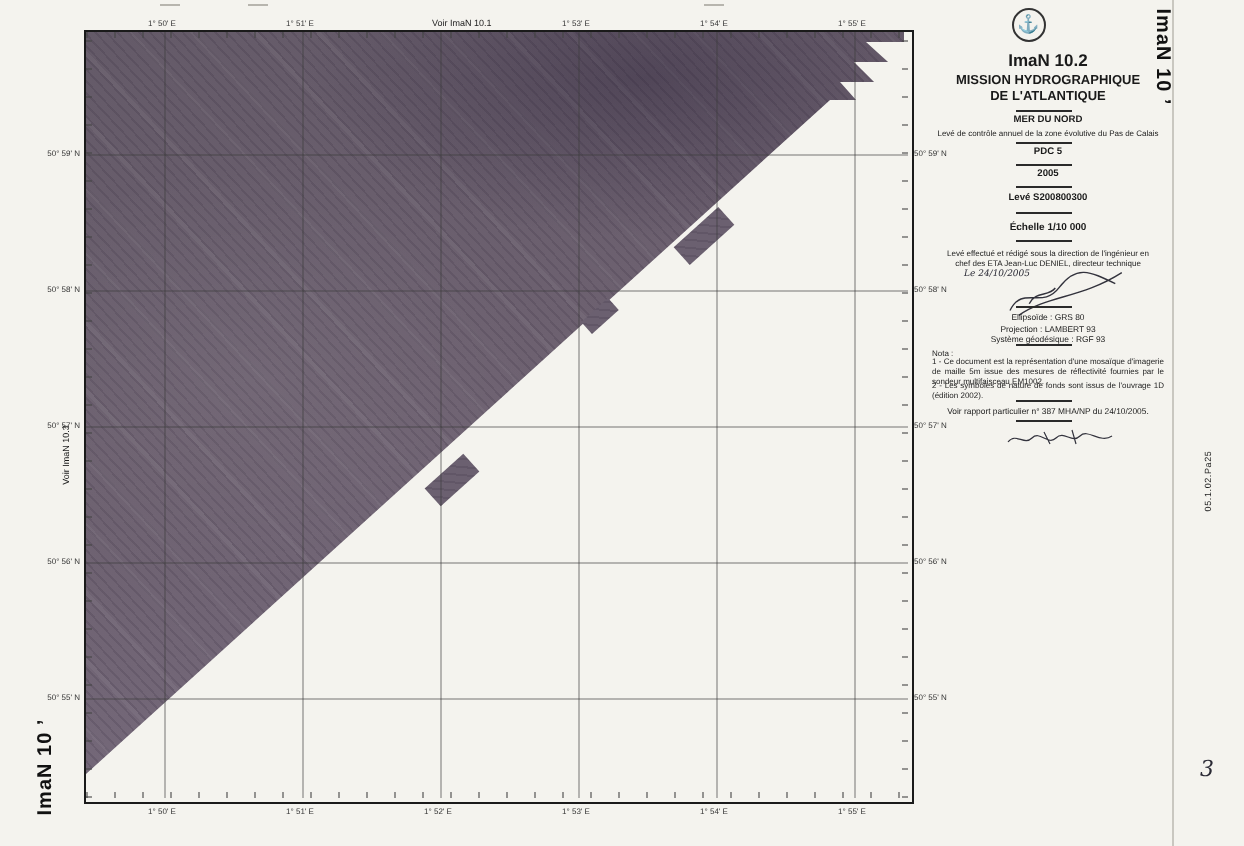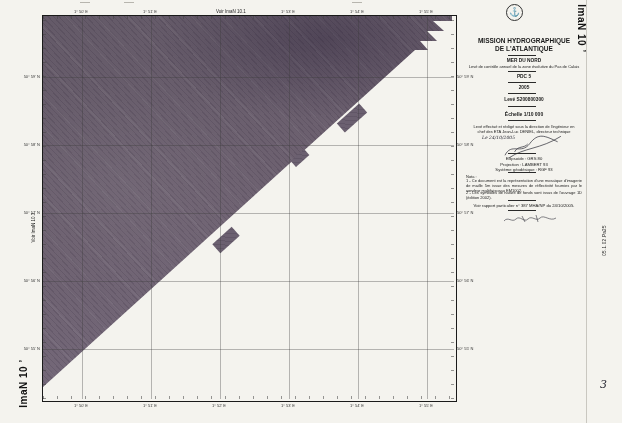--- a/index.html
+++ b/index.html
@@ -103,20 +103,21 @@
 
   <div class="abs sheetmark rot-90" style="left:-9px;top:378px;width:64px;">ImaN 10 ’</div>
   <div class="abs sheetmark rot90" style="left:549px;top:23px;width:64px;">ImaN 10 ’</div>
 
   <div class="abs" style="left:586px;top:0;width:1px;height:423px;background:#c9c7c0;"></div>
   <div class="abs txt rot-90" style="left:581px;top:238px;width:46px;font-size:4.5px;text-align:center;letter-spacing:.3px;">05.1.02.Pa25</div>
   <div class="abs hand" style="left:600px;top:378px;font-size:11px;">3</div>
 
   <div class="abs" style="left:506px;top:4px;width:15px;height:15px;border:1px solid #333;border-radius:50%;text-align:center;line-height:14px;font-size:9px;color:#333;">⚓</div>
 
+  <div class="tb" style="top:25px;font-size:8.5px;font-weight:bold;">ImaN 10.2</div>
   <div class="tb" style="top:37px;font-size:6.5px;font-weight:bold;">MISSION HYDROGRAPHIQUE</div>
   <div class="tb" style="top:45px;font-size:6.5px;font-weight:bold;">DE L'ATLANTIQUE</div>
 
   <div class="sep" style="left:508px;top:55px;width:28px;"></div>
   <div class="tb" style="top:58px;font-size:4.8px;font-weight:bold;">MER DU NORD</div>
   <div class="tb" style="top:64px;font-size:4px;white-space:nowrap;">Levé de contrôle annuel de la zone évolutive du Pas de Calais</div>
 
   <div class="sep" style="left:508px;top:71px;width:28px;"></div>
   <div class="tb" style="top:74px;font-size:4.8px;font-weight:bold;">PDC 5</div>
 

